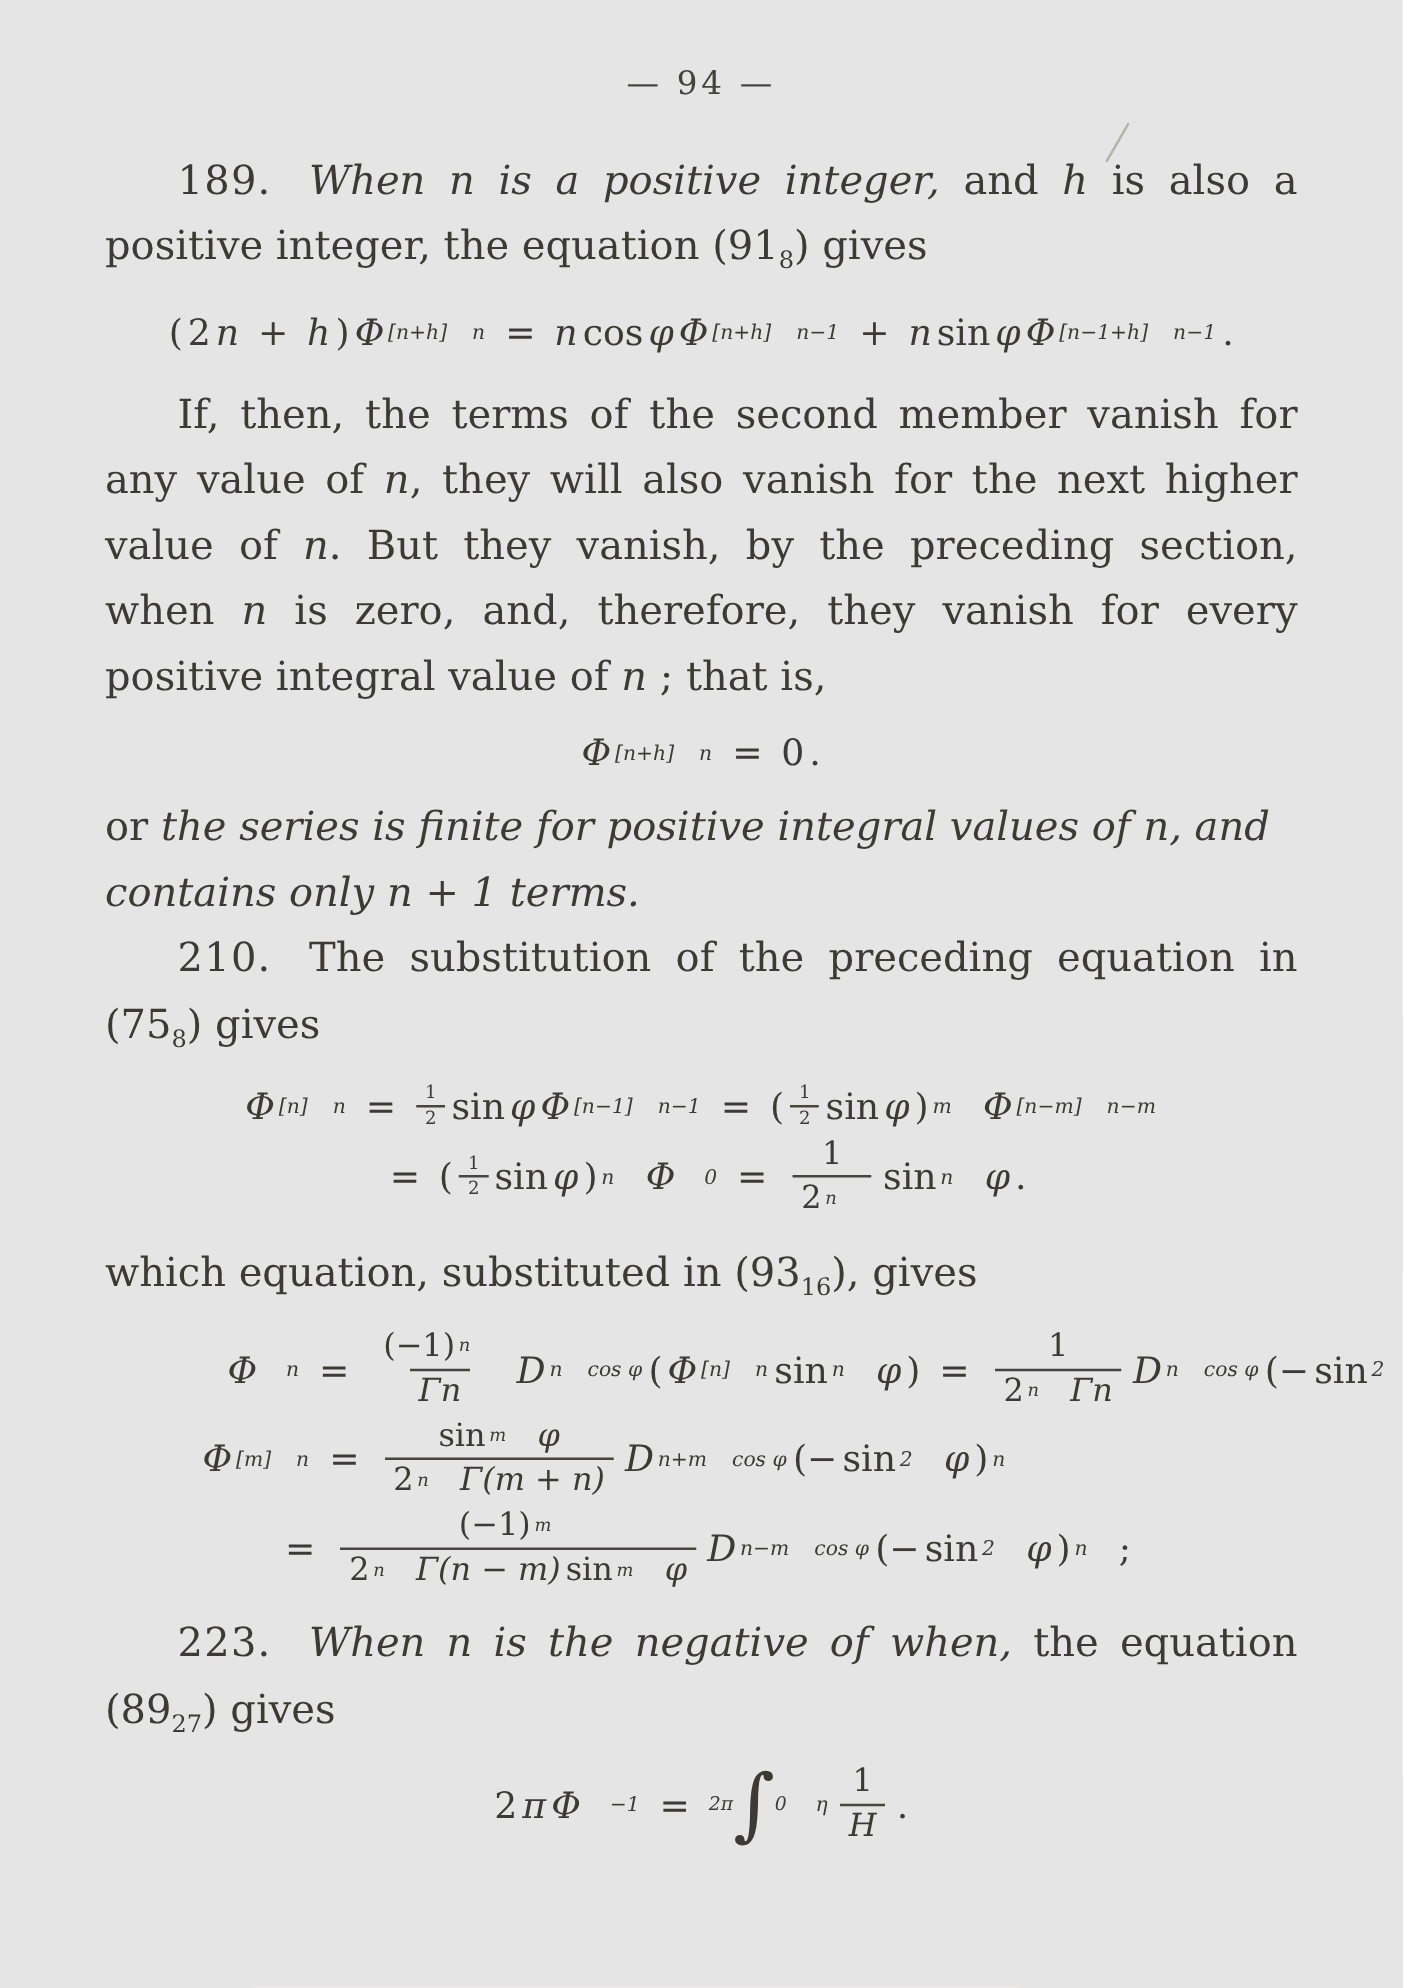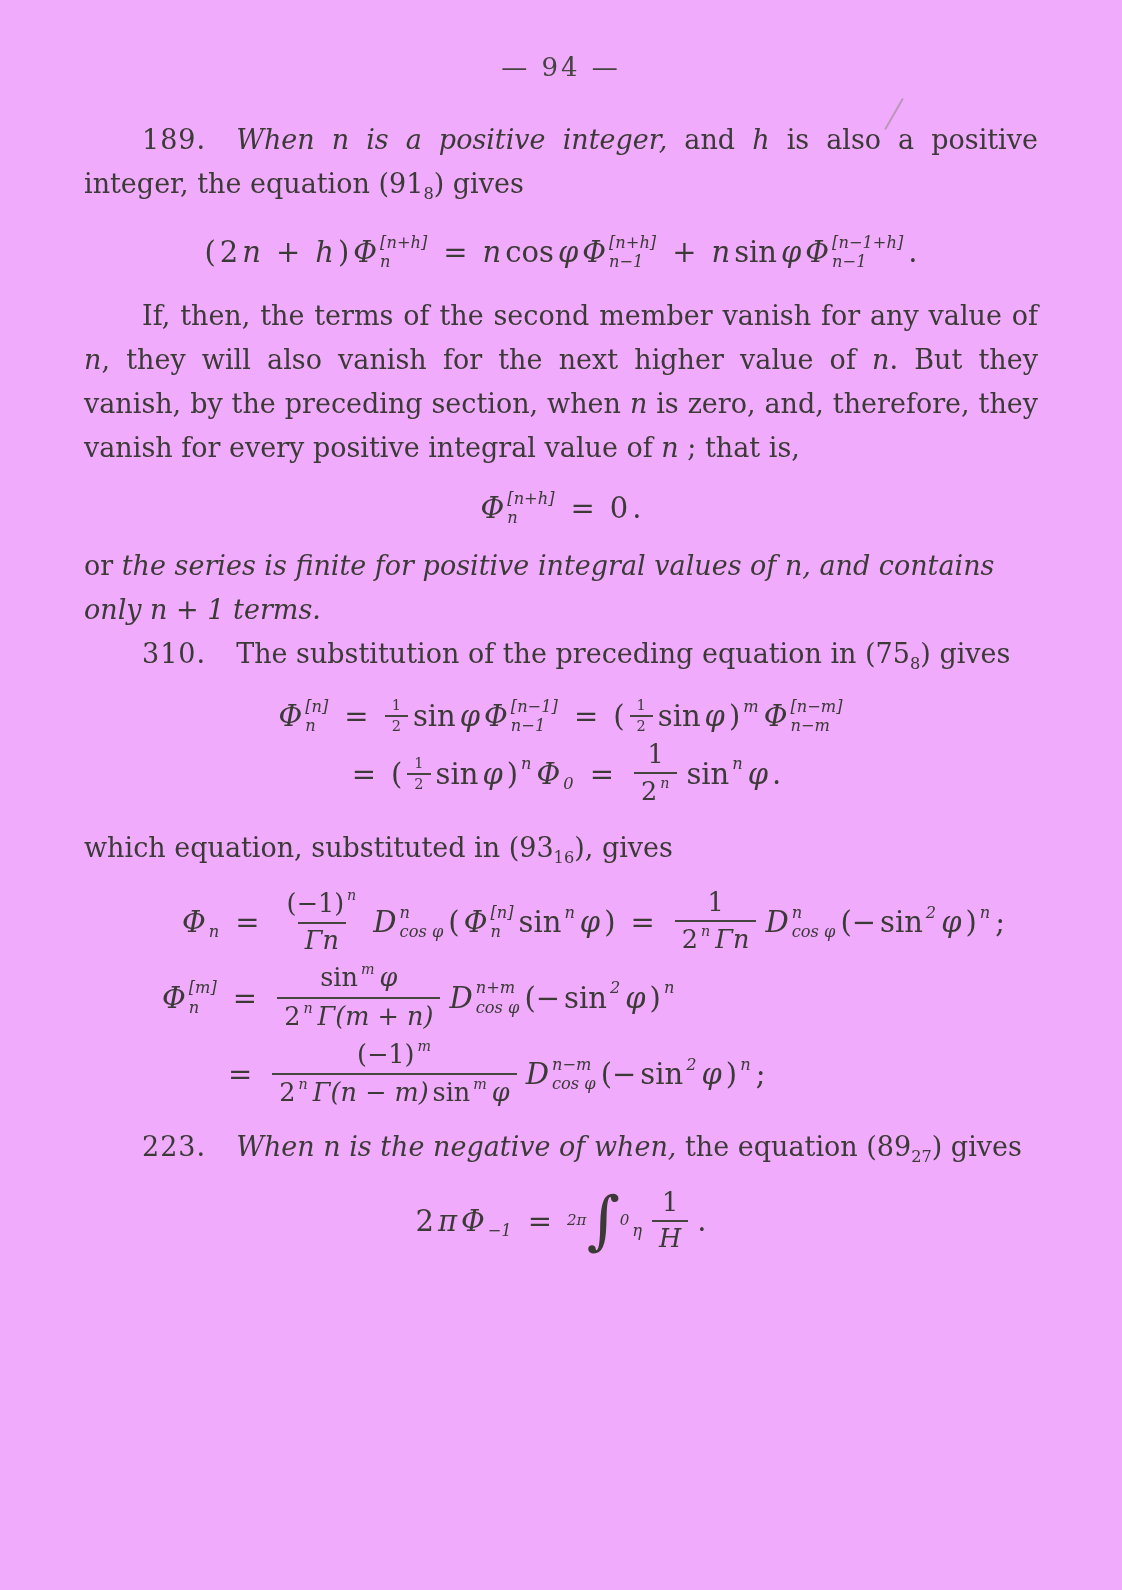--- a/index.html
+++ b/index.html
@@ -1,49 +1,49 @@
 <!DOCTYPE html>
 <html><head>
 <meta charset="utf-8">
 <style>
   html,body{margin:0;padding:0;}
   body{background:#fbfaf7;}
   .page{
     position:relative;width:1122px;height:1590px;overflow:hidden;
-    background:#f0abfc;
+    background:#e5e5e5;
     color:#3b3a36;
     font-family:"DejaVu Serif","Liberation Serif",serif;
   }
   .content{position:absolute;left:84px;top:0;width:954px;}
   .pagenum{
     text-align:center;margin-top:52px;margin-bottom:36px;
     font-size:26px;letter-spacing:3px;color:#44433f;
   }
   p.body{
-    font-size:27px;line-height:1.64;margin:0;
+    font-size:32px;line-height:1.64;margin:0;
     text-align:justify;color:#3b3a36;
   }
   p.body.noj{text-align:left;}
   .indent{text-indent:58px;}
   .secnum{margin-right:30px;letter-spacing:1px;}
   .it{font-style:italic;text-align:right;}
   sub.tsub{font-size:0.6em;line-height:0;}
   .varit{font-style:italic;}
 
   
   .eq{
     display:flex;flex-direction:row;align-items:center;justify-content:center;
     font-size:29px;color:#3b3a36;white-space:pre;
   }
   .eq .mi{font-style:italic;margin:0 2px;}
   .eq .rm{font-style:normal;margin:0 2px;}
   .eq .op{margin:0 13px;}
   .scripts{
-    display:inline-flex;flex-direction:column;align-items:flex-start;
-    font-size:0.56em;line-height:1.18;margin:0 3px 0 1px;font-style:italic;
+    display:inline-flex;flex-direction:row;align-items:flex-start;
+    font-size:0.56em;line-height:1.18;margin:0 3px 0 1px;font-style:italic;gap:20px;
   }
   .ssup,.ssub{display:block;min-height:1.2em;white-space:pre;}
   .frac{
     display:inline-flex;flex-direction:column;align-items:center;
     margin:0 7px;font-size:0.88em;line-height:1.25;
   }
   .frac.small{font-size:0.5em;margin:0 3px;line-height:1.15;}
   .fnum,.fden{display:inline-flex;flex-direction:row;align-items:center;justify-content:center;padding:1px 5px;}
   .fden{border-top:2px solid #46453f;}
   .intcol{display:inline-flex;flex-direction:row;align-items:center;line-height:1;margin:0 2px;}
@@ -78,21 +78,21 @@
     <p class="body indent"><span class="secnum">189.</span><span class="it">When n is a positive integer,</span><span> and </span><span class="varit">h</span><span> is also a positive integer, the equation (91</span><sub class="tsub">8</sub><span>) gives</span></p>
 
     <div class="eq eq1"><span class="rm">(</span><span class="rm">2</span><span class="mi">n</span><span class="rm op">+</span><span class="mi">h</span><span class="rm">)</span><span class="mi">Φ</span><span class="scripts"><span class="ssup">[n+h]</span><span class="ssub">n</span></span><span class="rm op">=</span><span class="mi">n</span><span class="rm">cos</span><span class="mi">φ</span><span class="mi">Φ</span><span class="scripts"><span class="ssup">[n+h]</span><span class="ssub">n−1</span></span><span class="rm op">+</span><span class="mi">n</span><span class="rm">sin</span><span class="mi">φ</span><span class="mi">Φ</span><span class="scripts"><span class="ssup">[n−1+h]</span><span class="ssub">n−1</span></span><span class="rm">.</span></div>
 
     <p class="body indent"><span>If, then, the terms of the second member vanish for any value of </span><span class="varit">n</span><span>, they will also vanish for the next higher value of </span><span class="varit">n</span><span>.  But they vanish, by the preceding section, when </span><span class="varit">n</span><span> is zero, and, therefore, they vanish for every positive integral value of </span><span class="varit">n</span><span> ; that is,</span></p>
 
     <div class="eq eq2"><span class="mi">Φ</span><span class="scripts"><span class="ssup">[n+h]</span><span class="ssub">n</span></span><span class="rm op">=</span><span class="rm">0</span><span class="rm">.</span></div>
 
     <p class="body noj"><span>or </span><span class="it">the series is finite for positive integral values of n, and contains only n + 1 terms.</span></p>
 
-    <p class="body indent"><span class="secnum">310.</span><span>The substitution of the preceding equation in (75</span><sub class="tsub">8</sub><span>) gives</span></p>
+    <p class="body indent"><span class="secnum">210.</span><span>The substitution of the preceding equation in (75</span><sub class="tsub">8</sub><span>) gives</span></p>
 
     <div class="eq eq3a"><span class="mi">Φ</span><span class="scripts"><span class="ssup">[n]</span><span class="ssub">n</span></span><span class="rm op">=</span><span class="frac small"><span class="fnum"><span class="rm">1</span></span><span class="fden"><span class="rm">2</span></span></span><span class="rm">sin</span><span class="mi">φ</span><span class="mi">Φ</span><span class="scripts"><span class="ssup">[n−1]</span><span class="ssub">n−1</span></span><span class="rm op">=</span><span class="rm">(</span><span class="frac small"><span class="fnum"><span class="rm">1</span></span><span class="fden"><span class="rm">2</span></span></span><span class="rm">sin</span><span class="mi">φ</span><span class="rm">)</span><span class="scripts"><span class="ssup">m</span><span class="ssub"></span></span><span class="mi">Φ</span><span class="scripts"><span class="ssup">[n−m]</span><span class="ssub">n−m</span></span></div>
     <div class="eq eq3b"><span class="rm op">=</span><span class="rm">(</span><span class="frac small"><span class="fnum"><span class="rm">1</span></span><span class="fden"><span class="rm">2</span></span></span><span class="rm">sin</span><span class="mi">φ</span><span class="rm">)</span><span class="scripts"><span class="ssup">n</span><span class="ssub"></span></span><span class="mi">Φ</span><span class="scripts"><span class="ssup"></span><span class="ssub">0</span></span><span class="rm op">=</span><span class="frac"><span class="fnum"><span class="rm">1</span></span><span class="fden"><span class="rm">2</span><span class="scripts"><span class="ssup">n</span><span class="ssub"></span></span></span></span><span class="rm">sin</span><span class="scripts"><span class="ssup">n</span><span class="ssub"></span></span><span class="mi">φ</span><span class="rm">.</span></div>
 
     <p class="body noj"><span>which equation, substituted in (93</span><sub class="tsub">16</sub><span>), gives</span></p>
 
     <div class="eq eq4"><span class="mi">Φ</span><span class="scripts"><span class="ssup"></span><span class="ssub">n</span></span><span class="rm op">=</span><span class="frac"><span class="fnum"><span class="rm">(−1)</span><span class="scripts"><span class="ssup">n</span><span class="ssub"></span></span></span><span class="fden"><span class="mi">Γn</span></span></span><span class="mi">D</span><span class="scripts"><span class="ssup">n</span><span class="ssub">cos φ</span></span><span class="rm">(</span><span class="mi">Φ</span><span class="scripts"><span class="ssup">[n]</span><span class="ssub">n</span></span><span class="rm">sin</span><span class="scripts"><span class="ssup">n</span><span class="ssub"></span></span><span class="mi">φ</span><span class="rm">)</span><span class="rm op">=</span><span class="frac"><span class="fnum"><span class="rm">1</span></span><span class="fden"><span class="rm">2</span><span class="scripts"><span class="ssup">n</span><span class="ssub"></span></span><span class="mi">Γn</span></span></span><span class="mi">D</span><span class="scripts"><span class="ssup">n</span><span class="ssub">cos φ</span></span><span class="rm">(−</span><span class="rm">sin</span><span class="scripts"><span class="ssup">2</span><span class="ssub"></span></span><span class="mi">φ</span><span class="rm">)</span><span class="scripts"><span class="ssup">n</span><span class="ssub"></span></span><span class="rm">;</span></div>
     <div class="eq eq5a"><span class="mi">Φ</span><span class="scripts"><span class="ssup">[m]</span><span class="ssub">n</span></span><span class="rm op">=</span><span class="frac"><span class="fnum"><span class="rm">sin</span><span class="scripts"><span class="ssup">m</span><span class="ssub"></span></span><span class="mi">φ</span></span><span class="fden"><span class="rm">2</span><span class="scripts"><span class="ssup">n</span><span class="ssub"></span></span><span class="mi">Γ(m + n)</span></span></span><span class="mi">D</span><span class="scripts"><span class="ssup">n+m</span><span class="ssub">cos φ</span></span><span class="rm">(−</span><span class="rm">sin</span><span class="scripts"><span class="ssup">2</span><span class="ssub"></span></span><span class="mi">φ</span><span class="rm">)</span><span class="scripts"><span class="ssup">n</span><span class="ssub"></span></span></div>
     <div class="eq eq5b"><span class="rm op">=</span><span class="frac"><span class="fnum"><span class="rm">(−1)</span><span class="scripts"><span class="ssup">m</span><span class="ssub"></span></span></span><span class="fden"><span class="rm">2</span><span class="scripts"><span class="ssup">n</span><span class="ssub"></span></span><span class="mi">Γ(n − m)</span><span class="rm">sin</span><span class="scripts"><span class="ssup">m</span><span class="ssub"></span></span><span class="mi">φ</span></span></span><span class="mi">D</span><span class="scripts"><span class="ssup">n−m</span><span class="ssub">cos φ</span></span><span class="rm">(−</span><span class="rm">sin</span><span class="scripts"><span class="ssup">2</span><span class="ssub"></span></span><span class="mi">φ</span><span class="rm">)</span><span class="scripts"><span class="ssup">n</span><span class="ssub"></span></span><span class="rm">;</span></div>
 

